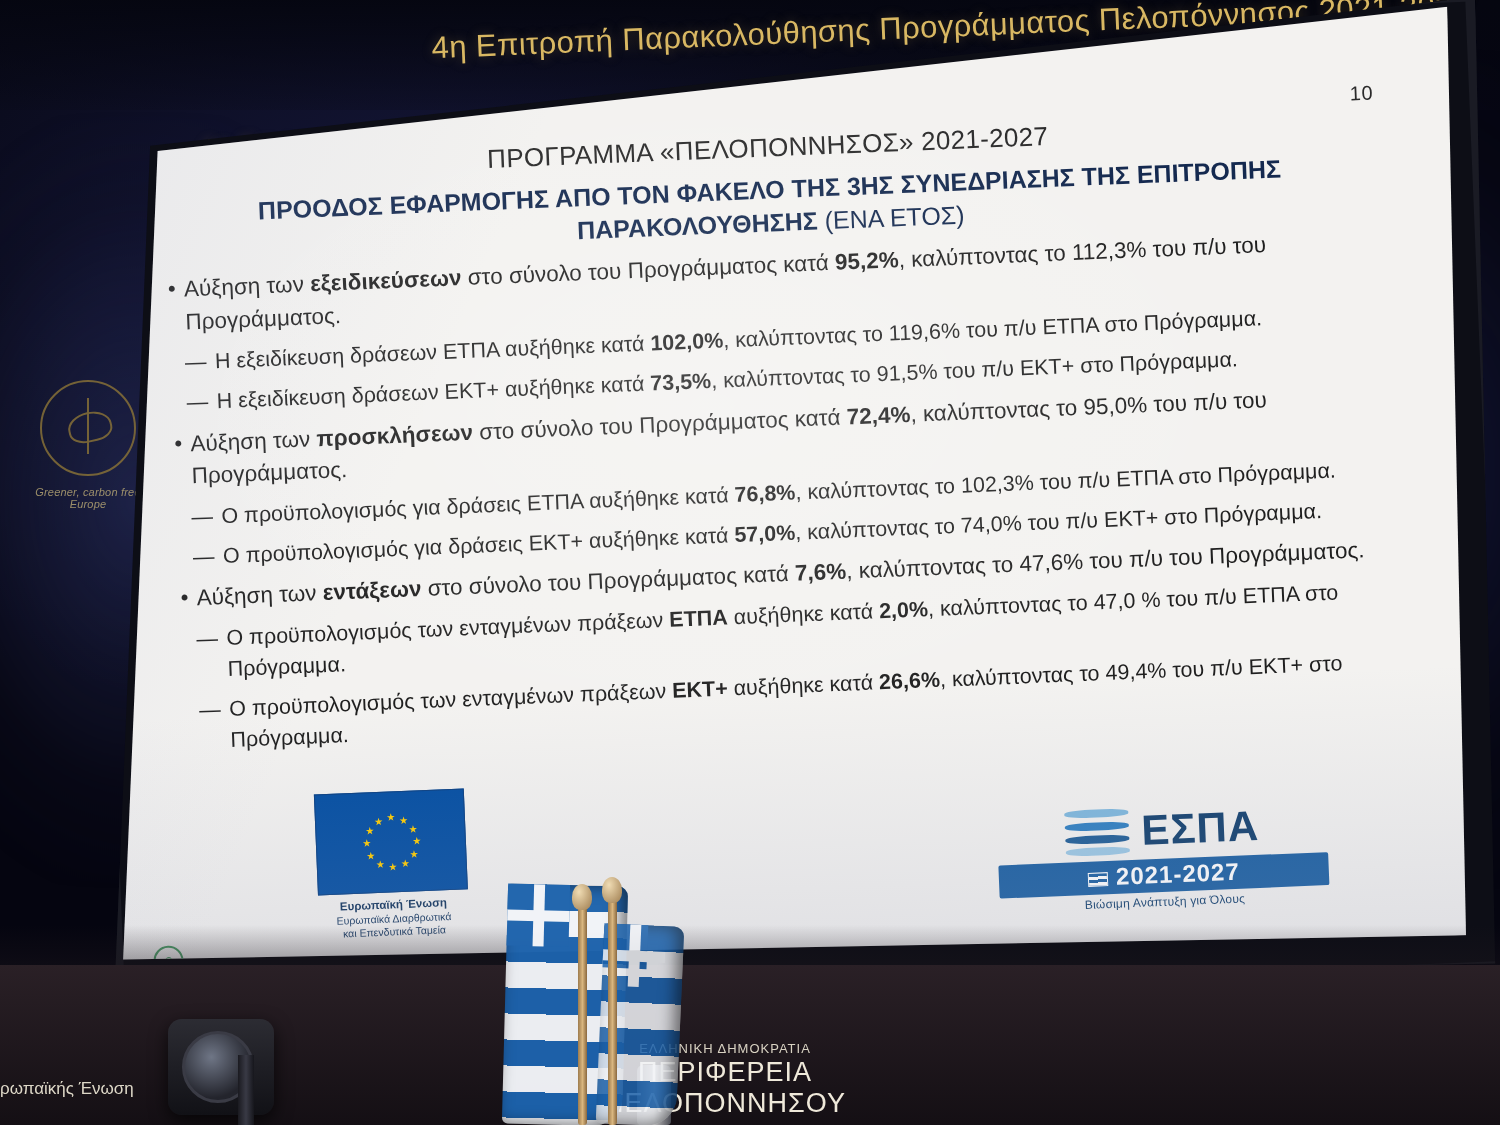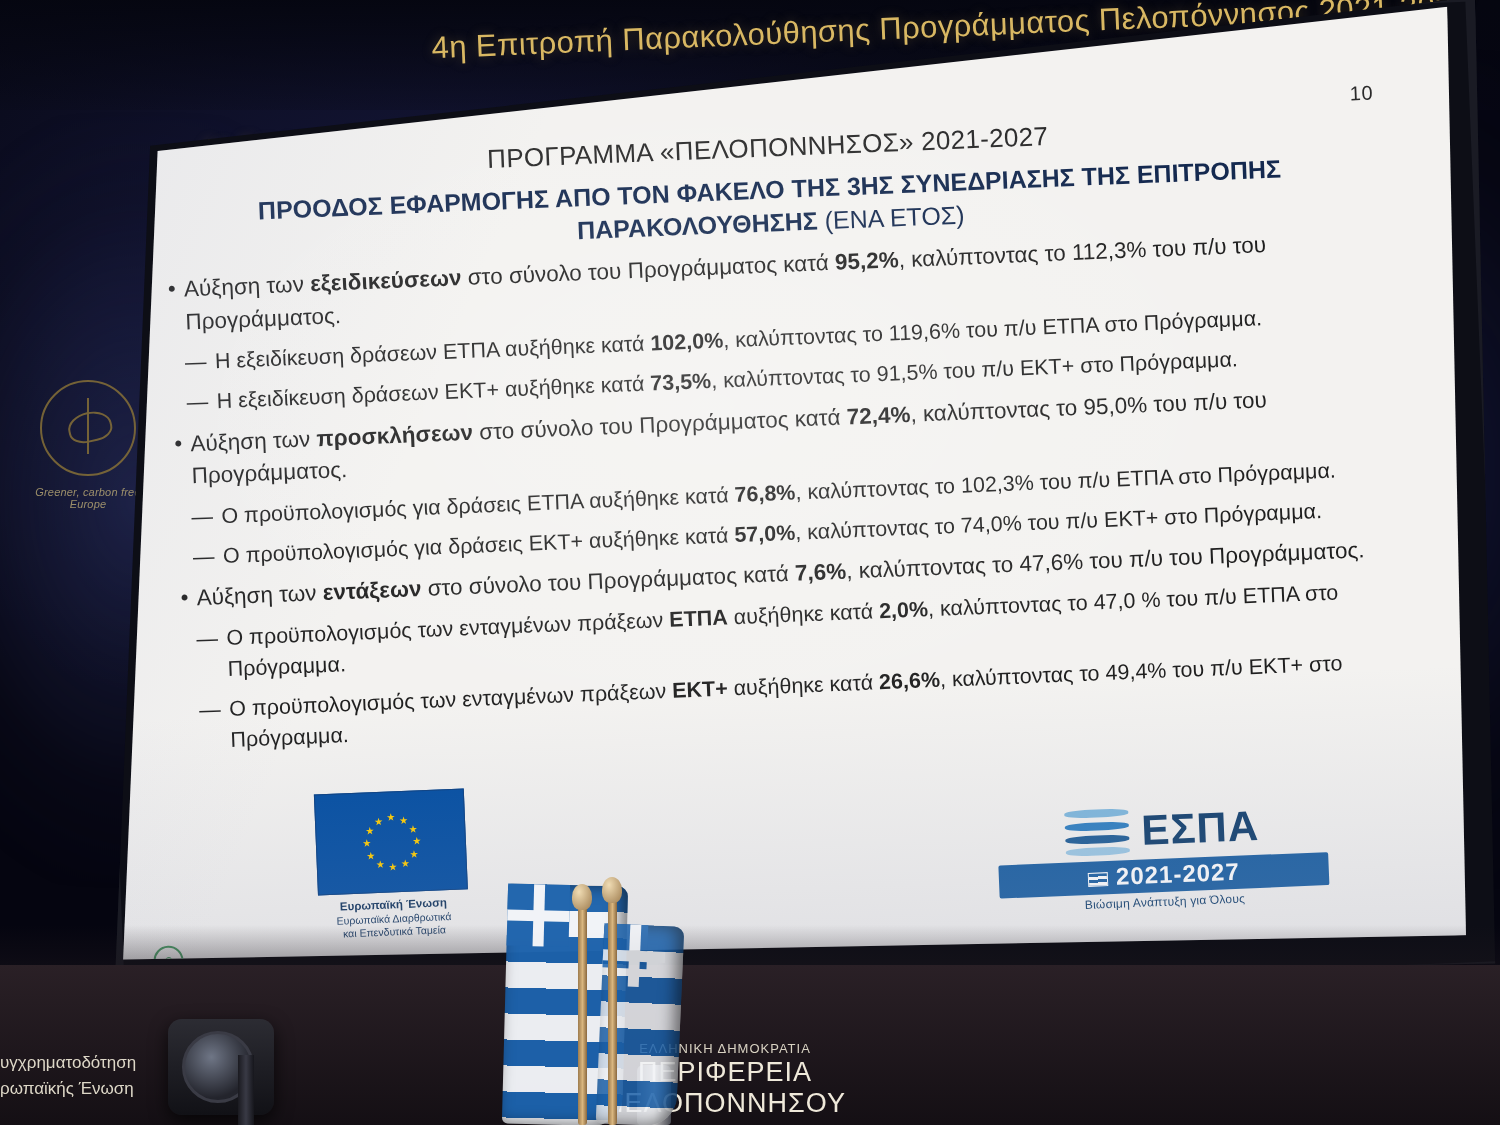--- a/index.html
+++ b/index.html
@@ -546,21 +546,20 @@
   </div>
 
   <div class="hall-floor"></div>
   <div class="podium">
     <div class="podium-sign">
       <div class="small">ΕΛΛΗΝΙΚΗ ΔΗΜΟΚΡΑΤΙΑ</div>
       <div class="big">ΠΕΡΙΦΕΡΕΙΑ</div>
       <div class="big">ΠΕΛΟΠΟΝΝΗΣΟΥ</div>
     </div>
     <div class="left-sign">
-      <div>υγχρηματοδότηση</div>
       <div>ρωπαϊκής Ένωση</div>
     </div>
     <div class="left-espa-ghost">
       <span>ΠΑ</span>
       <span class="yrs">27</span>
     </div>
 
     <div class="stage-light">
       <div class="lens"></div>
     </div>

